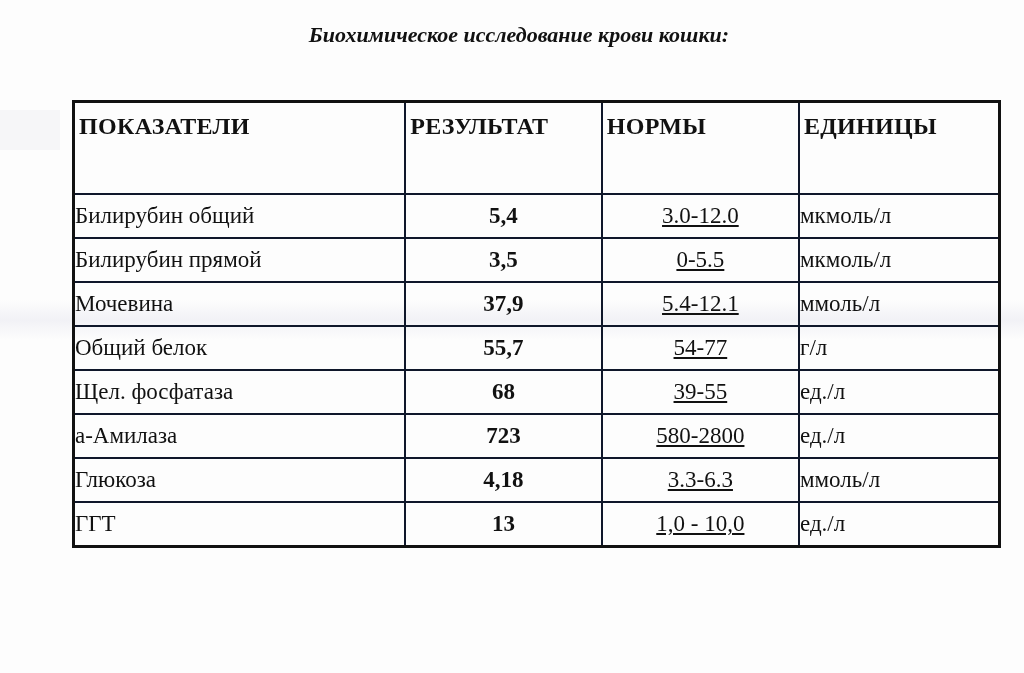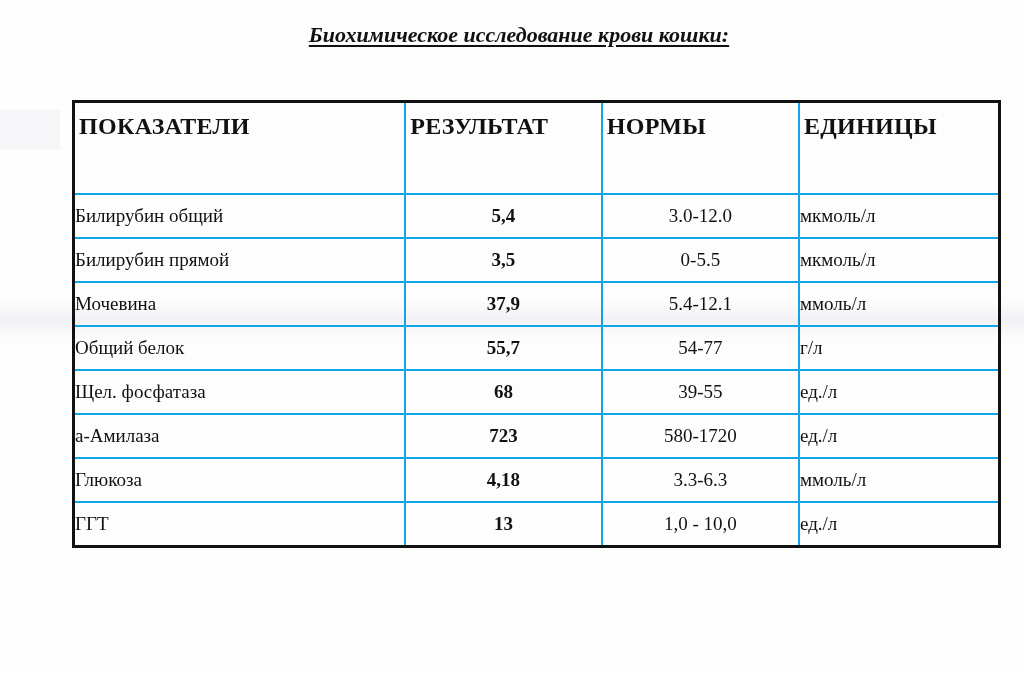--- a/index.html
+++ b/index.html
@@ -28,60 +28,59 @@
       top: 22px;
       left: 0;
       width: 1024px;
       text-align: center;
       font-family: "Liberation Serif", serif;
       font-style: italic;
       font-weight: bold;
       font-size: 22px;
     }
     .title span {
-      text-decoration: underline;
       text-decoration-thickness: 2px;
       text-underline-offset: 3px;
       padding-left: 14px;
     }
     table.results {
       position: absolute;
       top: 100px;
       left: 72px;
       width: 929px;
       border-collapse: collapse;
       border: 3px solid #111;
     }
     table.results td, table.results th {
-      border: 2px solid #0ea5e9;
+      border: 2px solid #0f172a;
       padding: 0;
       font-family: "Liberation Serif", serif;
     }
     table.results th {
       height: 80px;
       vertical-align: top;
       text-align: left;
       font-weight: bold;
       font-size: 24px;
       padding-top: 10px;
       padding-left: 4px;
       letter-spacing: 0.3px;
     }
     table.results td {
       height: 42px;
-      font-size: 19px;
+      font-size: 23px;
       vertical-align: middle;
     }
     col.c-name { width: 333px; }
     col.c-result { width: 197px; }
     col.c-norm { width: 198px; }
     col.c-unit { width: 201px; }
     td.name { padding-left: 4px; }
     td.result { text-align: center; font-weight: bold; }
-    td.norm { text-align: center; }
+    td.norm { text-align: center; text-decoration: underline; }
     td.unit { padding-left: 3px; }
   </style>
 </head>
 <body>
 
 <div class="scan-band band-1"></div>
 <div class="scan-band band-2"></div>
 
 <div class="title">
   <span>Биохимическое исследование крови кошки:</span>
@@ -129,21 +128,21 @@
     </tr>
     <tr>
       <td class="name">Щел. фосфатаза</td>
       <td class="result">68</td>
       <td class="norm">39-55</td>
       <td class="unit">ед./л</td>
     </tr>
     <tr>
       <td class="name">а-Амилаза</td>
       <td class="result">723</td>
-      <td class="norm">580-1720</td>
+      <td class="norm">580-2800</td>
       <td class="unit">ед./л</td>
     </tr>
     <tr>
       <td class="name">Глюкоза</td>
       <td class="result">4,18</td>
       <td class="norm">3.3-6.3</td>
       <td class="unit">ммоль/л</td>
     </tr>
     <tr>
       <td class="name">ГГТ</td>

